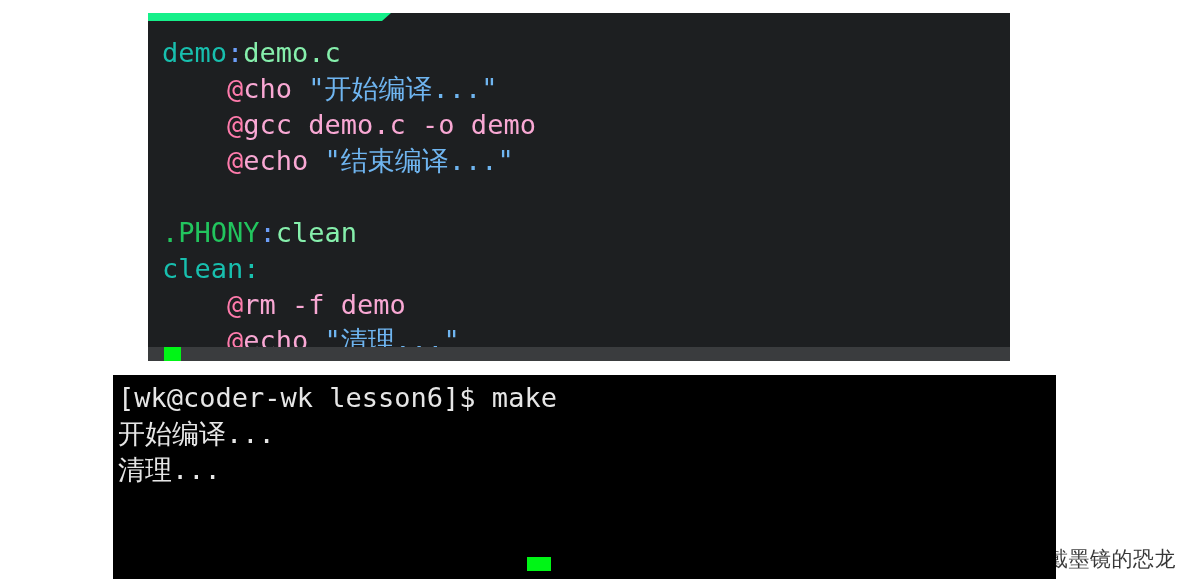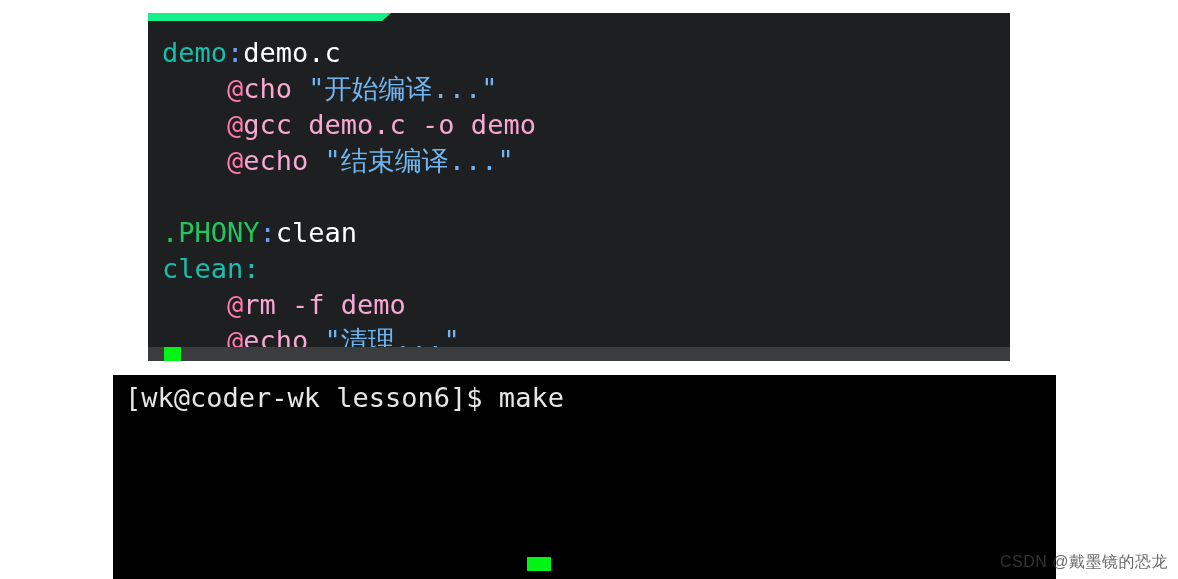--- a/index.html
+++ b/index.html
@@ -58,21 +58,21 @@
     letter-spacing: 0px;
   }
 
   .code-line {
     height: 36px;
     white-space: pre;
   }
 
   .tok-target   { color: #18bfae; text-align: right; }
   .tok-colon    { color: #6c9ef8; }
-  .tok-white    { color: #ffffff; }
+  .tok-white    { color: #86efac; }
   .tok-at       { color: #ff7bac; }
   .tok-cmd      { color: #f9a8d4; }
   .tok-str      { color: #6fb5f0; }
   .tok-phony    { color: #22c55e; }
   .tok-plain    { color: #f7f36a; }
 
   
   #editor-scrollbar {
     position: absolute;
     left: 0;
@@ -96,21 +96,21 @@
     left: 113px;
     top: 375px;
     width: 943px;
     height: 204px;
     background: #000000;
     overflow: hidden;
   }
 
   #terminal-lines {
     position: absolute;
-    left: 12px;
+    left: 5px;
     top: 5px;
     right: 0;
     font-size: 27px;
     line-height: 36px;
     color: #e6e6e6;
     white-space: pre;
   }
   .term-line { height: 36px; white-space: pre; }
 
   #terminal-cursor {
@@ -118,25 +118,25 @@
     left: 527px;
     top: 557px;
     width: 24px;
     height: 14px;
     background: #00f516;
   }
 
   
   #watermark {
     position: absolute;
-    right: 10px;
+    right: 2px;
     bottom: 6px;
     font-family: "Liberation Sans", sans-serif;
-    font-size: 16px;
-    color: #404040;
+    font-size: 21px;
+    color: #000000;
     mix-blend-mode: normal;
     opacity: 0.78;
     letter-spacing: 0.5px;
     white-space: nowrap;
     z-index: 40;
   }
 </style>
 </head>
 <body>
 
@@ -145,17 +145,17 @@
 <div id="editor-pane">
 
   <div id="code-area"><div class="code-line"><span class="tok-target">demo</span><span class="tok-colon">:</span><span class="tok-white">demo.c</span></div><div class="code-line"><span class="tok-plain">    </span><span class="tok-at">@</span><span class="tok-cmd">cho </span><span class="tok-str">"开始编译..."</span></div><div class="code-line"><span class="tok-plain">    </span><span class="tok-at">@</span><span class="tok-cmd">gcc demo.c -o demo</span></div><div class="code-line"><span class="tok-plain">    </span><span class="tok-at">@</span><span class="tok-cmd">echo </span><span class="tok-str">"结束编译..."</span></div><div class="code-line"><span class="tok-plain"> </span></div><div class="code-line"><span class="tok-phony">.PHONY</span><span class="tok-colon">:</span><span class="tok-white">clean</span></div><div class="code-line"><span class="tok-target">clean</span><span class="tok-target">:</span></div><div class="code-line"><span class="tok-plain">    </span><span class="tok-at">@</span><span class="tok-cmd">rm -f demo</span></div><div class="code-line"><span class="tok-plain">    </span><span class="tok-at">@</span><span class="tok-cmd">echo </span><span class="tok-str">"清理..."</span></div></div>
 
   <div id="editor-scrollbar">
     <div id="editor-cursor-block"></div>
   </div>
 </div>
 
 <div id="terminal-pane">
-  <div id="terminal-lines"><div class="term-line">[wk@coder-wk lesson6]$ make</div></div>
+  <div id="terminal-lines"><div class="term-line">[wk@coder-wk lesson6]$ make</div><div class="term-line">开始编译...</div><div class="term-line">清理...</div></div>
 </div>
 <div id="terminal-cursor"></div>
 
 <div id="watermark">CSDN @戴墨镜的恐龙</div>
 
 </body></html>

